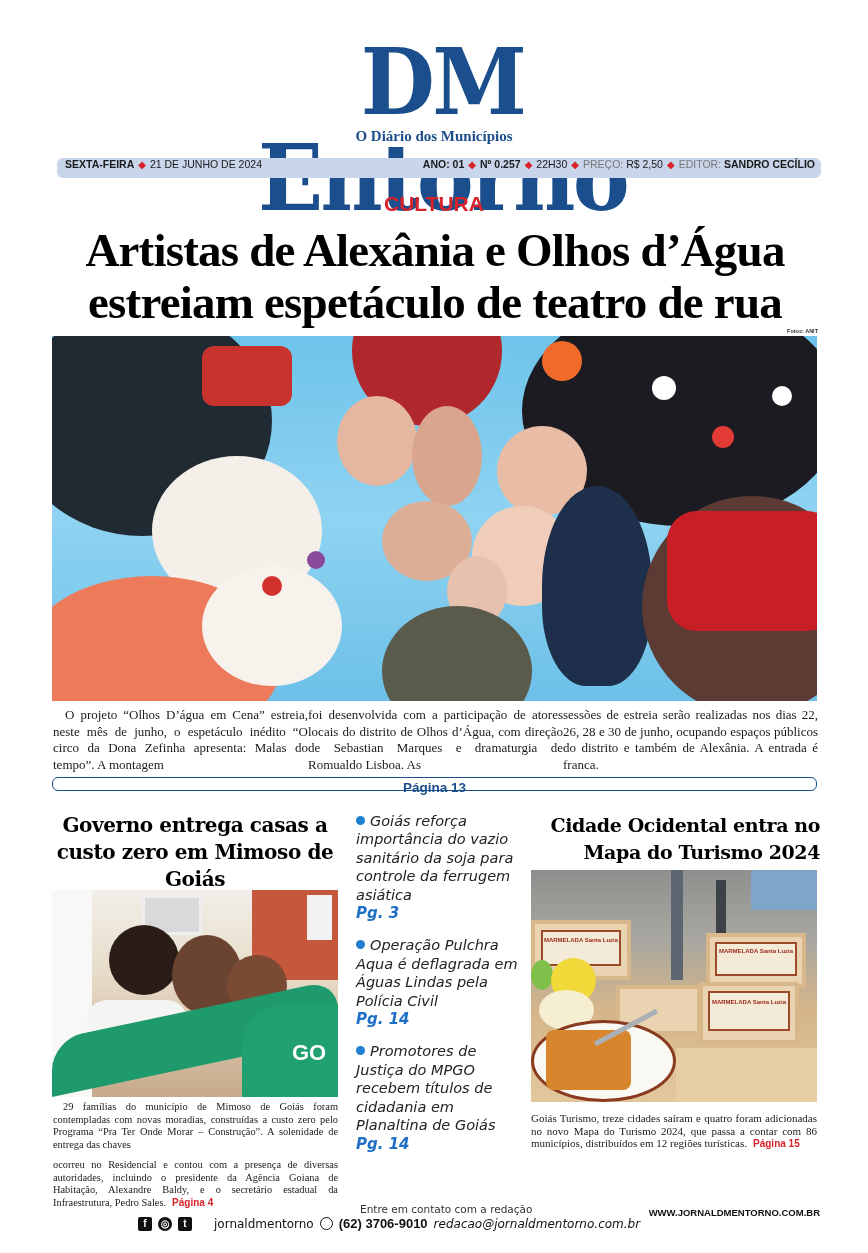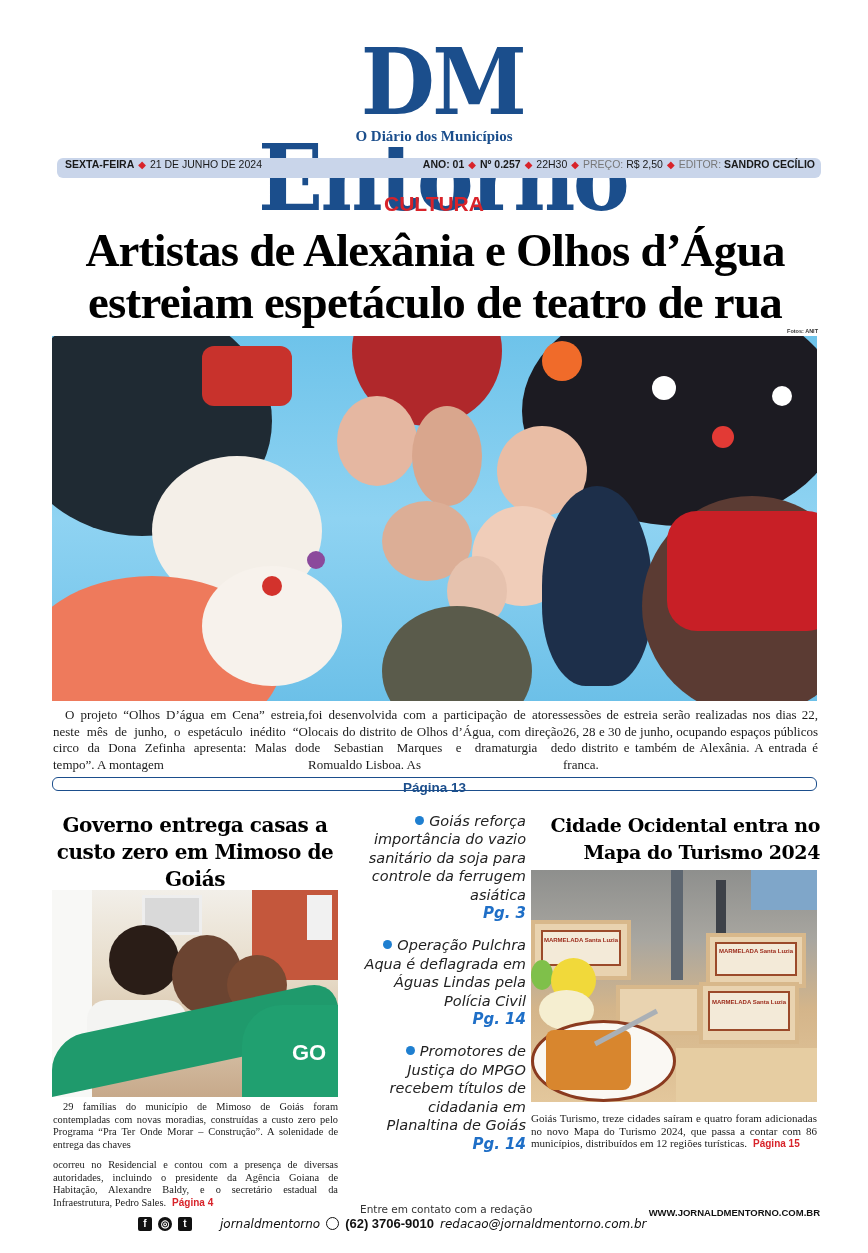--- a/index.html
+++ b/index.html
@@ -88,21 +88,21 @@
   .sb-left { left: 53px; top: 1101px; width: 285px; }
   .sb-right { left: 531px; top: 1104px; width: 286px; font-size: 11px; line-height: 12.6px; }
   .page-ref {
     font-family: "Liberation Sans", sans-serif; font-weight: bold; color: #d8232a; font-size: 10px;
     text-indent: 0; margin-left: 6px;
   }
 
   
   .teasers { position: absolute; left: 356px; top: 812px; width: 170px; }
   .teaser {
-    text-align: right; font-family: "DejaVu Sans", sans-serif; font-style: italic; font-weight: normal;
+    text-align: left; font-family: "DejaVu Sans", sans-serif; font-style: italic; font-weight: normal;
     font-size: 14.5px; line-height: 18.4px; color: #222; margin-bottom: 14px;
   }
   .teaser .dot {
     display: inline-block; width: 9px; height: 9px; border-radius: 50%; background: #1f7fd0;
     margin-right: 5px; vertical-align: 1px;
   }
   .teaser .pg {
     display: block; color: #1f6fc7; font-weight: bold; font-style: italic;
     font-family: "DejaVu Sans", sans-serif; font-size: 15px;
   }
@@ -115,21 +115,21 @@
   .footer-row {
     position: absolute; left: 138px; top: 1216px; display: flex; align-items: center; gap: 6px;
     font-family: "DejaVu Sans", sans-serif; font-size: 12px; color: #111;
   }
   .social {
     width: 14px; height: 14px; background: #111; border-radius: 2px; color: #fff;
     font-family: "Liberation Sans", sans-serif; font-weight: bold; font-size: 10px; line-height: 14px;
     text-align: center; display: inline-block;
   }
   .social.ig { border-radius: 50%; }
-  .footer-row .handle { font-style: italic; margin-left: 22px; }
+  .footer-row .handle { margin-left: 16px; }
   .footer-row .phone { font-weight: bold; font-family: "Liberation Sans", sans-serif; font-size: 13px; }
   .footer-row .email { font-style: italic; }
   .wa-icon {
     width: 13px; height: 13px; border: 1.5px solid #111; border-radius: 50%; display: inline-block;
   }
   .footer-web {
     position: absolute; right: 48px; top: 1207px; font-family: "Liberation Sans", sans-serif;
     font-weight: bold; font-size: 9.5px; color: #111;
   }
 </style>

